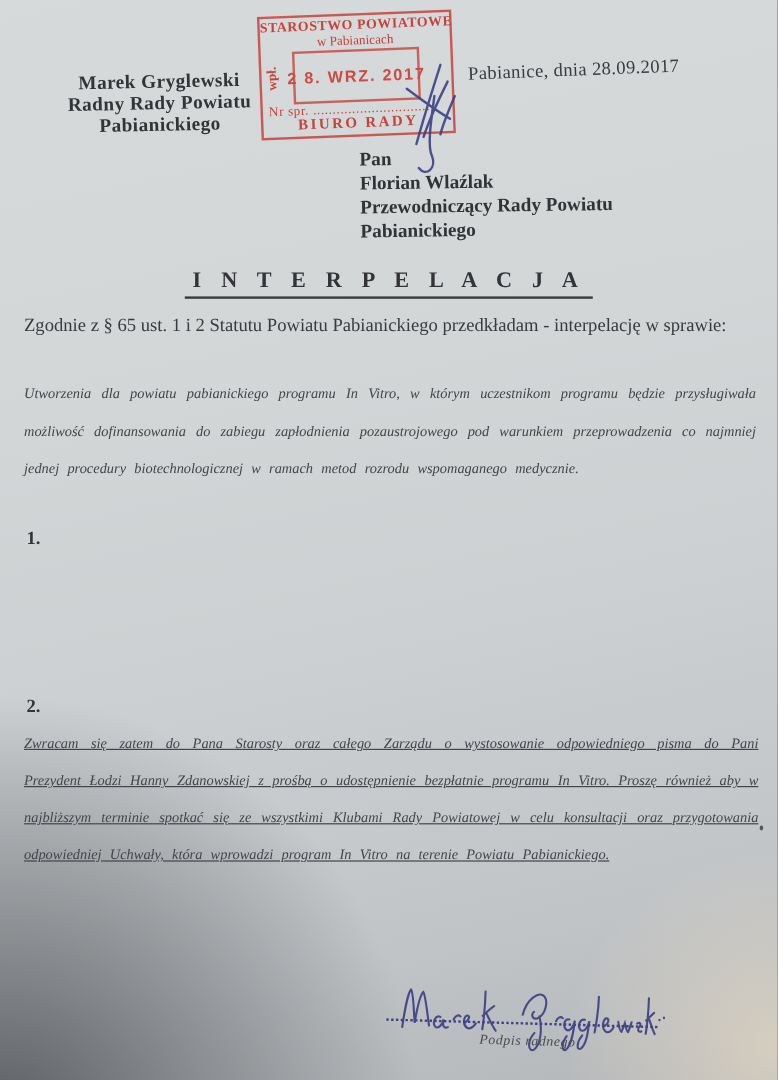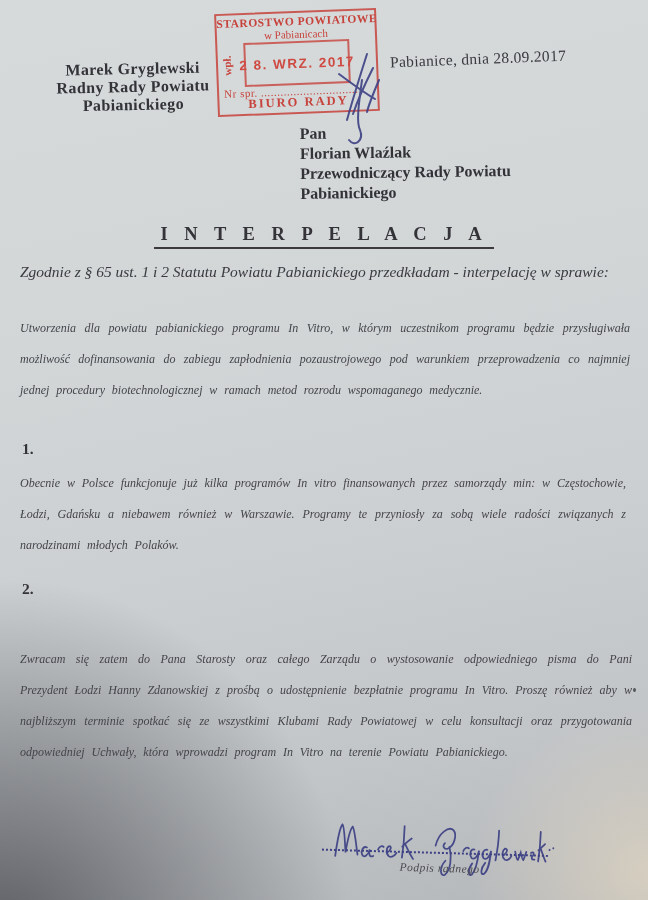--- a/index.html
+++ b/index.html
@@ -58,34 +58,34 @@
   .paraph{left:326px;top:50px;}
 
   
   .title{
     left:0;top:224px;width:648px;text-align:center;
     font-size:18.5px;font-weight:bold;letter-spacing:6px;color:#333338;
   }
   .title span{border-bottom:2.5px solid #3a3a3f;padding:0 6px 3px 6px;}
   .intro{
     left:20px;top:258px;width:608px;
-    font-size:15.5px;line-height:27px;color:#3a3a40;font-style:italic;
+    font-size:15.5px;line-height:27px;color:#3a3a40;
   }
   .just{
     text-align:justify;
     font-style:italic;
     font-size:12px;line-height:31px;
     word-spacing:.32em;color:#44444a;
   }
   .subject{left:20px;top:313px;width:610px;}
   .secnum{left:22px;font-size:15.5px;font-weight:bold;color:#333338;}
   .n1{top:440px;}
   .n2{top:580px;}
   .p1{left:20px;top:468px;width:606px;}
-  .p2{left:20px;top:644px;width:612px;}
+  .p2{left:20px;top:604px;width:612px;text-decoration:underline;}
 
   
   .sigblock{left:318px;top:804px;width:250px;height:92px;transform:rotate(1.6deg);}
   .sig-dots{position:absolute;left:4px;top:48px;width:226px;border-bottom:2.5px dotted #3d4184;}
   .sig-script{position:absolute;left:10px;top:2px;}
   .sig-caption{
     position:absolute;left:82px;top:58px;
     font-size:11.5px;font-style:italic;color:#4a4a50;letter-spacing:.5px;
   }
   .speck{left:633px;top:688px;width:3px;height:4px;background:#55565a;border-radius:50%;}
@@ -133,21 +133,20 @@
 
   <div class="abs title">
     <span>I N T E R P E L A C J A</span>
   </div>
 
   <div class="abs intro">Zgodnie z § 65 ust. 1 i 2 Statutu Powiatu Pabianickiego przedkładam - interpelację w sprawie:</div>
 
   <div class="abs subject just">Utworzenia dla powiatu pabianickiego programu In Vitro, w którym uczestnikom programu będzie przysługiwała możliwość dofinansowania do zabiegu zapłodnienia pozaustrojowego pod warunkiem przeprowadzenia co najmniej jednej procedury biotechnologicznej w ramach metod rozrodu wspomaganego medycznie.</div>
 
   <div class="abs secnum n1">1.</div>
-  <div class="abs p1 just">Obecnie w Polsce funkcjonuje już kilka programów In vitro finansowanych przez samorządy min: w Częstochowie, Łodzi, Gdańsku a niebawem również w Warszawie. Programy te przyniosły za sobą wiele radości związanych z narodzinami młodych Polaków.</div>
 
   <div class="abs secnum n2">2.</div>
   <div class="abs p2 just">Zwracam się zatem do Pana Starosty oraz całego Zarządu o wystosowanie odpowiedniego pisma do Pani Prezydent Łodzi Hanny Zdanowskiej z prośbą o udostępnienie bezpłatnie programu In Vitro. Proszę również aby w najbliższym terminie spotkać się ze wszystkimi Klubami Rady Powiatowej w celu konsultacji oraz przygotowania odpowiedniej Uchwały, która wprowadzi program In Vitro na terenie Powiatu Pabianickiego.</div>
 
   <div class="abs sigblock">
     <div class="sig-dots"></div>
     <svg class="sig-script" width="228" height="76" viewBox="0 0 246 80">
       <g fill="none" stroke="#3d4184" stroke-width="1.9" stroke-linecap="round" opacity="0.92">
         <path d="M8,56 C10,38 13,24 15,22 C17,24 18,40 19,52 C21,38 24,26 26,24 C28,26 30,42 32,54"></path>
         <path d="M42,46 C38,44 35,50 37,54 C39,58 44,54 45,48 C44,53 45,57 49,55"></path>

